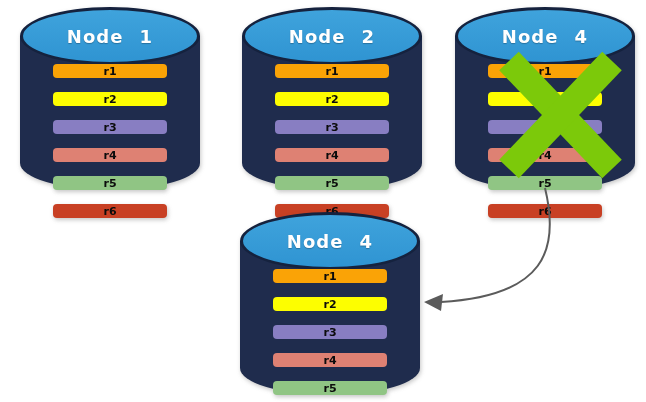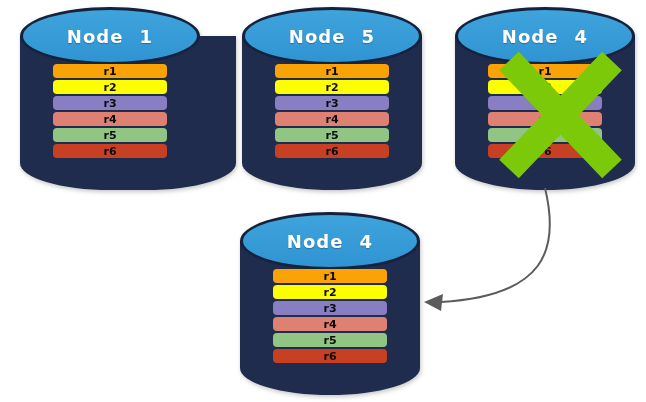--- a/index.html
+++ b/index.html
@@ -8,21 +8,21 @@
     width:646px;height:402px;
     background:#ffffff;
     overflow:hidden;
     font-family:"DejaVu Sans", sans-serif;
   }
   .node{
     position:absolute;
     width:180px;height:183px;
     filter:drop-shadow(1px 2px 2px rgba(70,70,70,.30));
   }
-  .node-1{left:20px;top:7px;padding-left:36px;}
+  .node-1{left:20px;top:7px;}
   .node-2{left:242px;top:7px;}
   .node-3{left:455px;top:7px;}
   .node-4{left:240px;top:212px;}
   .cyl-body{
     position:absolute;left:0;right:0;top:29px;bottom:0;
     background:#1F2C4D;
     border-radius:0 0 90px 90px / 0 0 27px 27px;
     z-index:1;
   }
   .cyl-top{
@@ -38,21 +38,21 @@
   .node-title{
     color:#ffffff;
     font-size:18px;font-weight:bold;
     letter-spacing:1px;word-spacing:9px;
     text-shadow:0 1px 1px rgba(0,0,0,.25);
   }
   .bars{
     position:absolute;left:33px;top:57px;width:114px;z-index:3;
   }
   .bar{
-    height:14px;margin-bottom:2px;
+    height:14px;margin-bottom:14px;
     border-radius:4px;
     display:flex;align-items:center;justify-content:center;
   }
   .bar-label{
     font-size:11px;font-weight:bold;color:#0b0b0b;line-height:1;
   }
   .failure-x{
     position:absolute;left:38px;top:44px;z-index:4;
   }
   #arrow-overlay{
@@ -88,21 +88,21 @@
         </div>
       <div class="bar" style="background-color: rgb(200, 64, 36);">
           <span class="bar-label">r6</span>
         </div>
     </div>
   </div>
 
   <div class="node node-2">
     <div class="cyl-body" style="background-color: rgb(31, 44, 77);"></div>
     <div class="cyl-top" style="border-color: rgb(21, 34, 62);">
-      <span class="node-title" style="color: rgb(255, 255, 255);">Node 5</span>
+      <span class="node-title" style="color: rgb(255, 255, 255);">Node 2</span>
     </div>
     <div class="bars">
       <div class="bar" style="background-color: rgb(250, 163, 6);">
           <span class="bar-label">r1</span>
         </div>
       <div class="bar" style="background-color: rgb(253, 254, 0);">
           <span class="bar-label">r2</span>
         </div>
       <div class="bar" style="background-color: rgb(136, 126, 194);">
           <span class="bar-label">r3</span>

